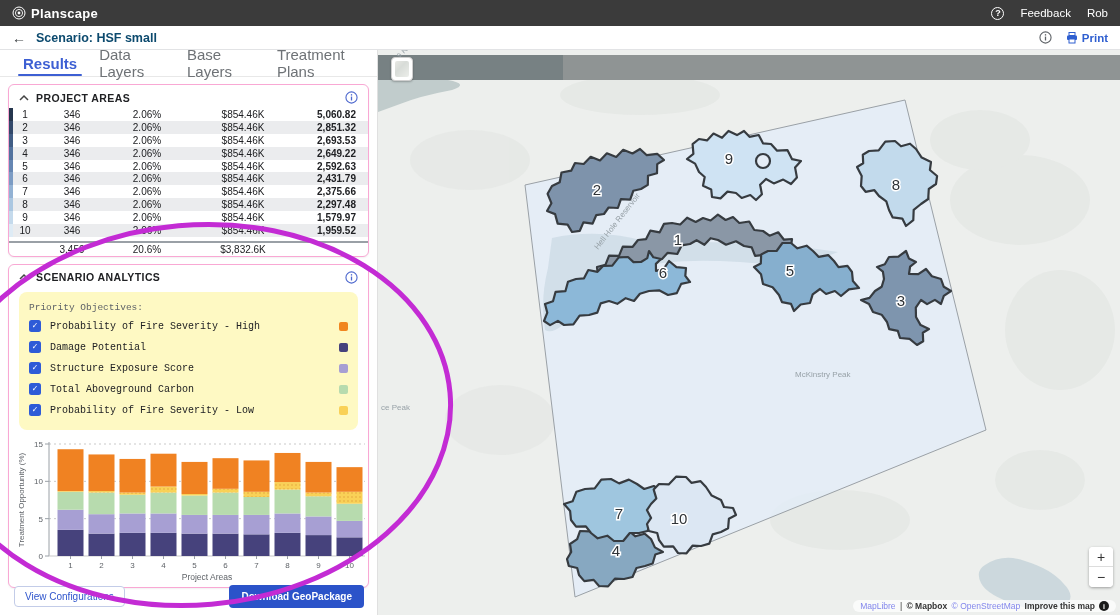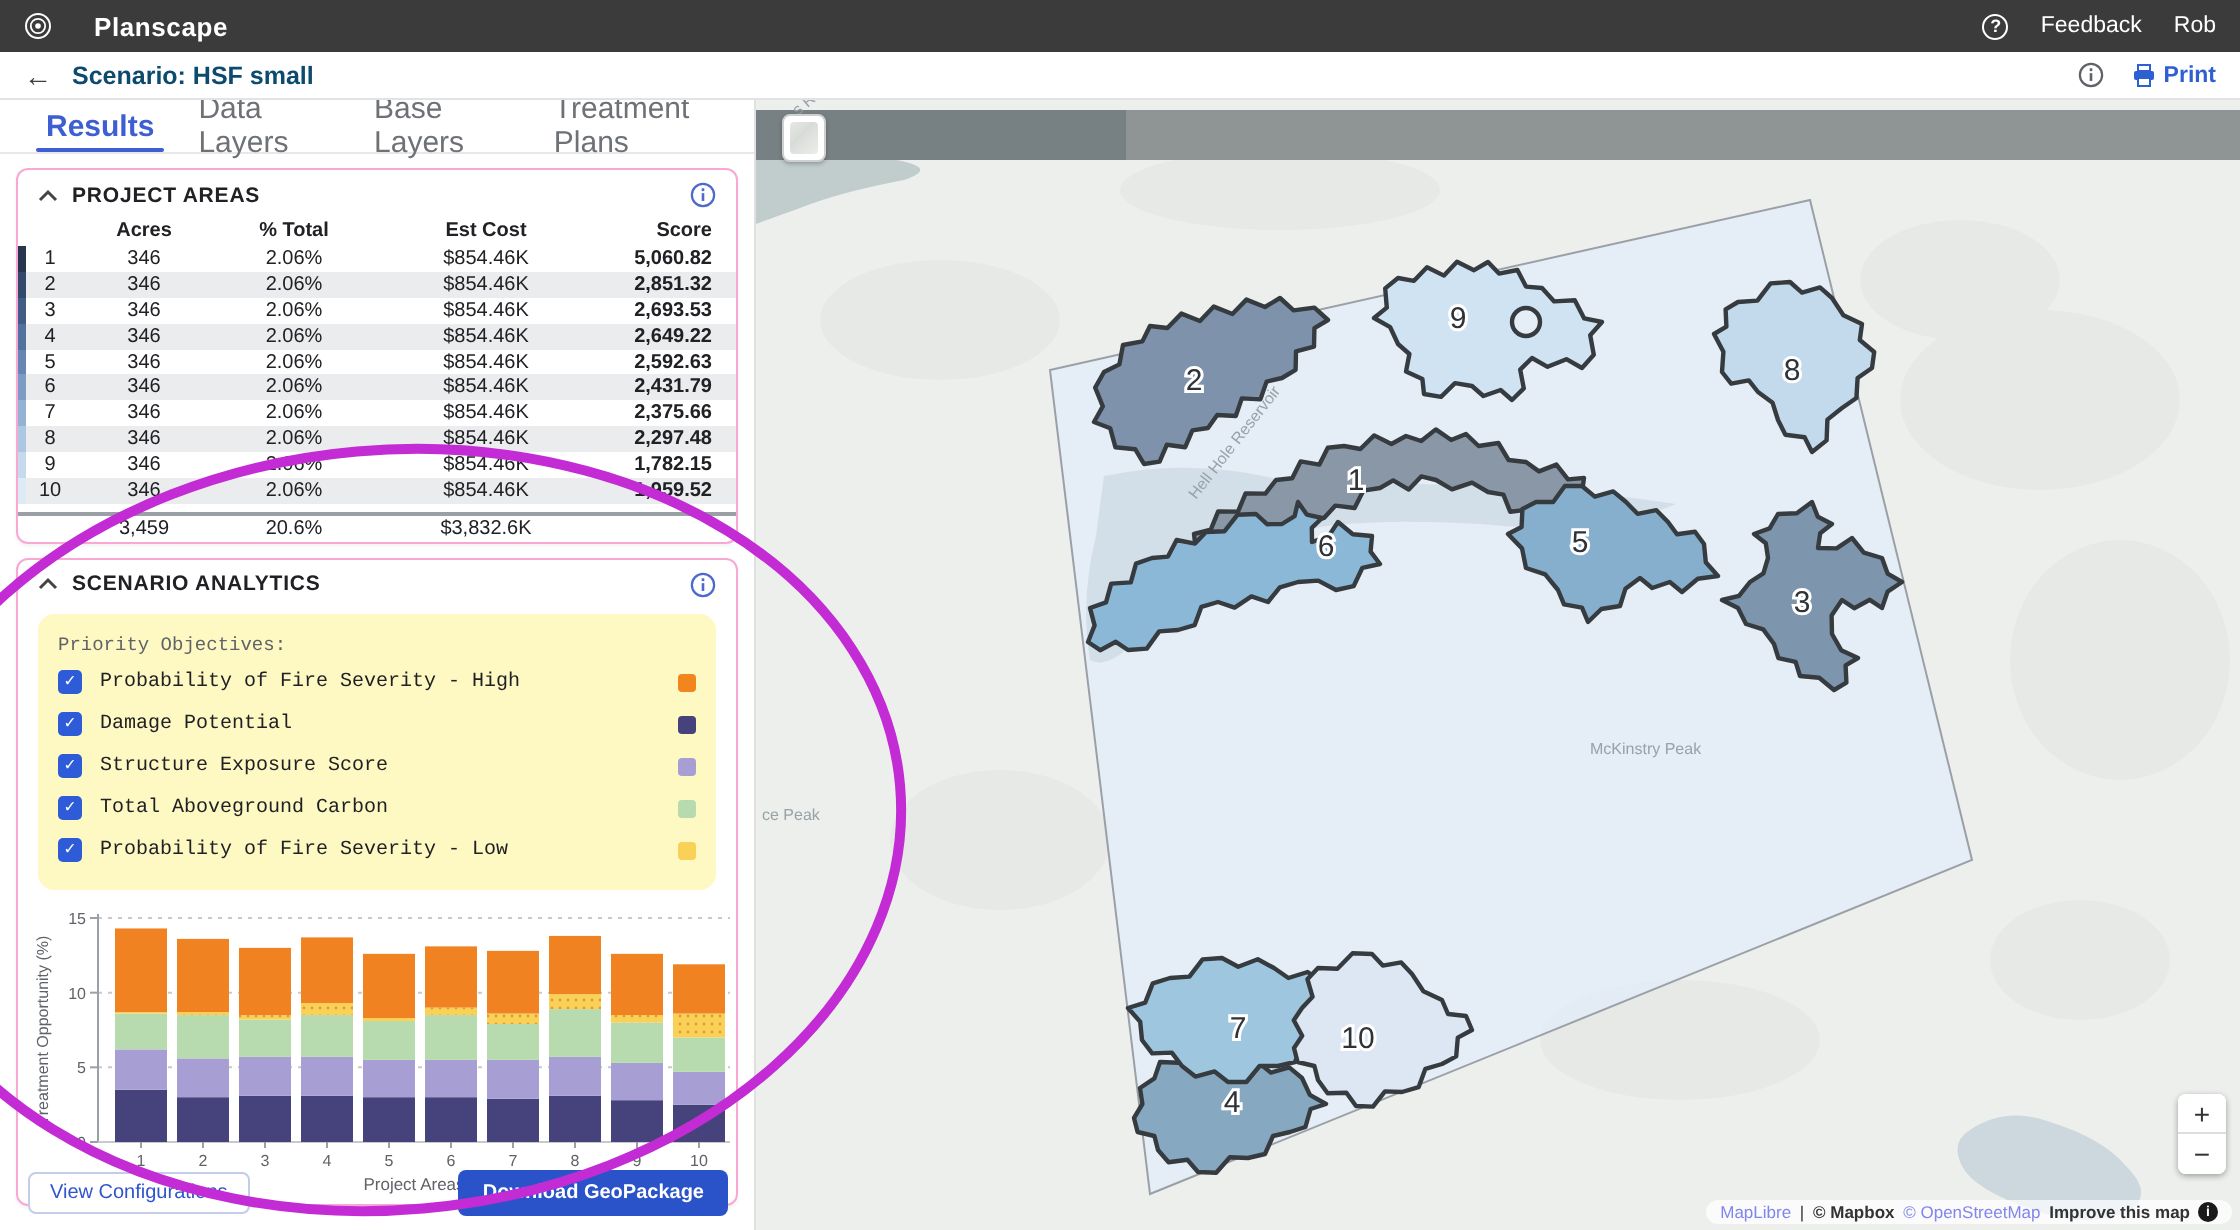--- a/index.html
+++ b/index.html
@@ -2,21 +2,21 @@
 <html><head>
 <meta charset="utf-8">
 <style>
   * { margin:0; padding:0; box-sizing:border-box; }
   html,body { width:1120px; height:615px; overflow:hidden; font-family:"Liberation Sans",sans-serif; background:#fff; }
   #app { position:relative; width:1120px; height:615px; overflow:hidden; background:#fff; }
 
   
   .topbar { position:absolute; left:0; top:0; width:1120px; height:26px; background:#3B3B3B; color:#fff;
             display:flex; align-items:center; padding:0 12px; z-index:10; }
-  .logo { display:flex; align-items:center; gap:21px; font-size:13px; font-weight:bold; letter-spacing:.3px; cursor:pointer; }
+  .logo { display:flex; align-items:center; gap:5px; font-size:13px; font-weight:bold; letter-spacing:.3px; cursor:pointer; }
   .topbar-right { margin-left:auto; display:flex; align-items:center; gap:16px; font-size:11.5px; }
   .topbar-right a { color:#fff; text-decoration:none; cursor:pointer; }
   .help-circle { width:13px; height:13px; border:1.2px solid #fff; border-radius:50%; display:flex; align-items:center; justify-content:center;
                  font-size:9px; font-weight:bold; cursor:pointer; }
 
   
   .scenariobar { position:absolute; left:0; top:26px; width:1120px; height:24px; background:#fff; border-bottom:1px solid #E2E3E5;
                  display:flex; align-items:center; padding:0 12px; z-index:9; }
   .back-arrow { font-size:14px; color:#3c4043; margin-right:10px; cursor:pointer; line-height:1; }
   .scenario-title { font-size:12.5px; font-weight:bold; color:#0c4a6e; }
@@ -151,27 +151,20 @@
         </span>
         <span class="card-title">PROJECT AREAS</span>
         <span class="info-ic">
           <svg width="13" height="13" viewBox="0 0 14 14">
               <circle cx="7" cy="7" r="6" fill="none" stroke="#4D68CE" stroke-width="1.2"></circle>
               <rect x="6.3" y="6" width="1.4" height="4.2" fill="#4D68CE"></rect>
               <rect x="6.3" y="3.4" width="1.4" height="1.5" fill="#4D68CE"></rect>
             </svg>
         </span>
       </div>
-      <div class="t-grid t-header">
-        <span></span>
-        <span>Acres</span>
-        <span>% Total</span>
-        <span>Est Cost</span>
-        <span>Score</span>
-      </div>
       <div class="t-body" id="pa-rows">
           <div class="t-grid t-row">
             <span class="strip" style="background:#26364E"></span>
             <span>1</span>
             <span>346</span>
             <span>2.06%</span>
             <span>$854.46K</span>
             <span class="score">5,060.82</span>
           </div>
           <div class="t-grid t-row alt">
@@ -229,21 +222,21 @@
             <span>2.06%</span>
             <span>$854.46K</span>
             <span class="score">2,297.48</span>
           </div>
           <div class="t-grid t-row">
             <span class="strip" style="background:#C5DAEC"></span>
             <span>9</span>
             <span>346</span>
             <span>2.06%</span>
             <span>$854.46K</span>
-            <span class="score">1,782.15</span>
+            <span class="score">1,579.97</span>
           </div>
           <div class="t-grid t-row alt">
             <span class="strip" style="background:#DEEBF5"></span>
             <span>10</span>
             <span>346</span>
             <span>2.06%</span>
             <span>$854.46K</span>
             <span class="score">1,959.52</span>
           </div>
         </div>

